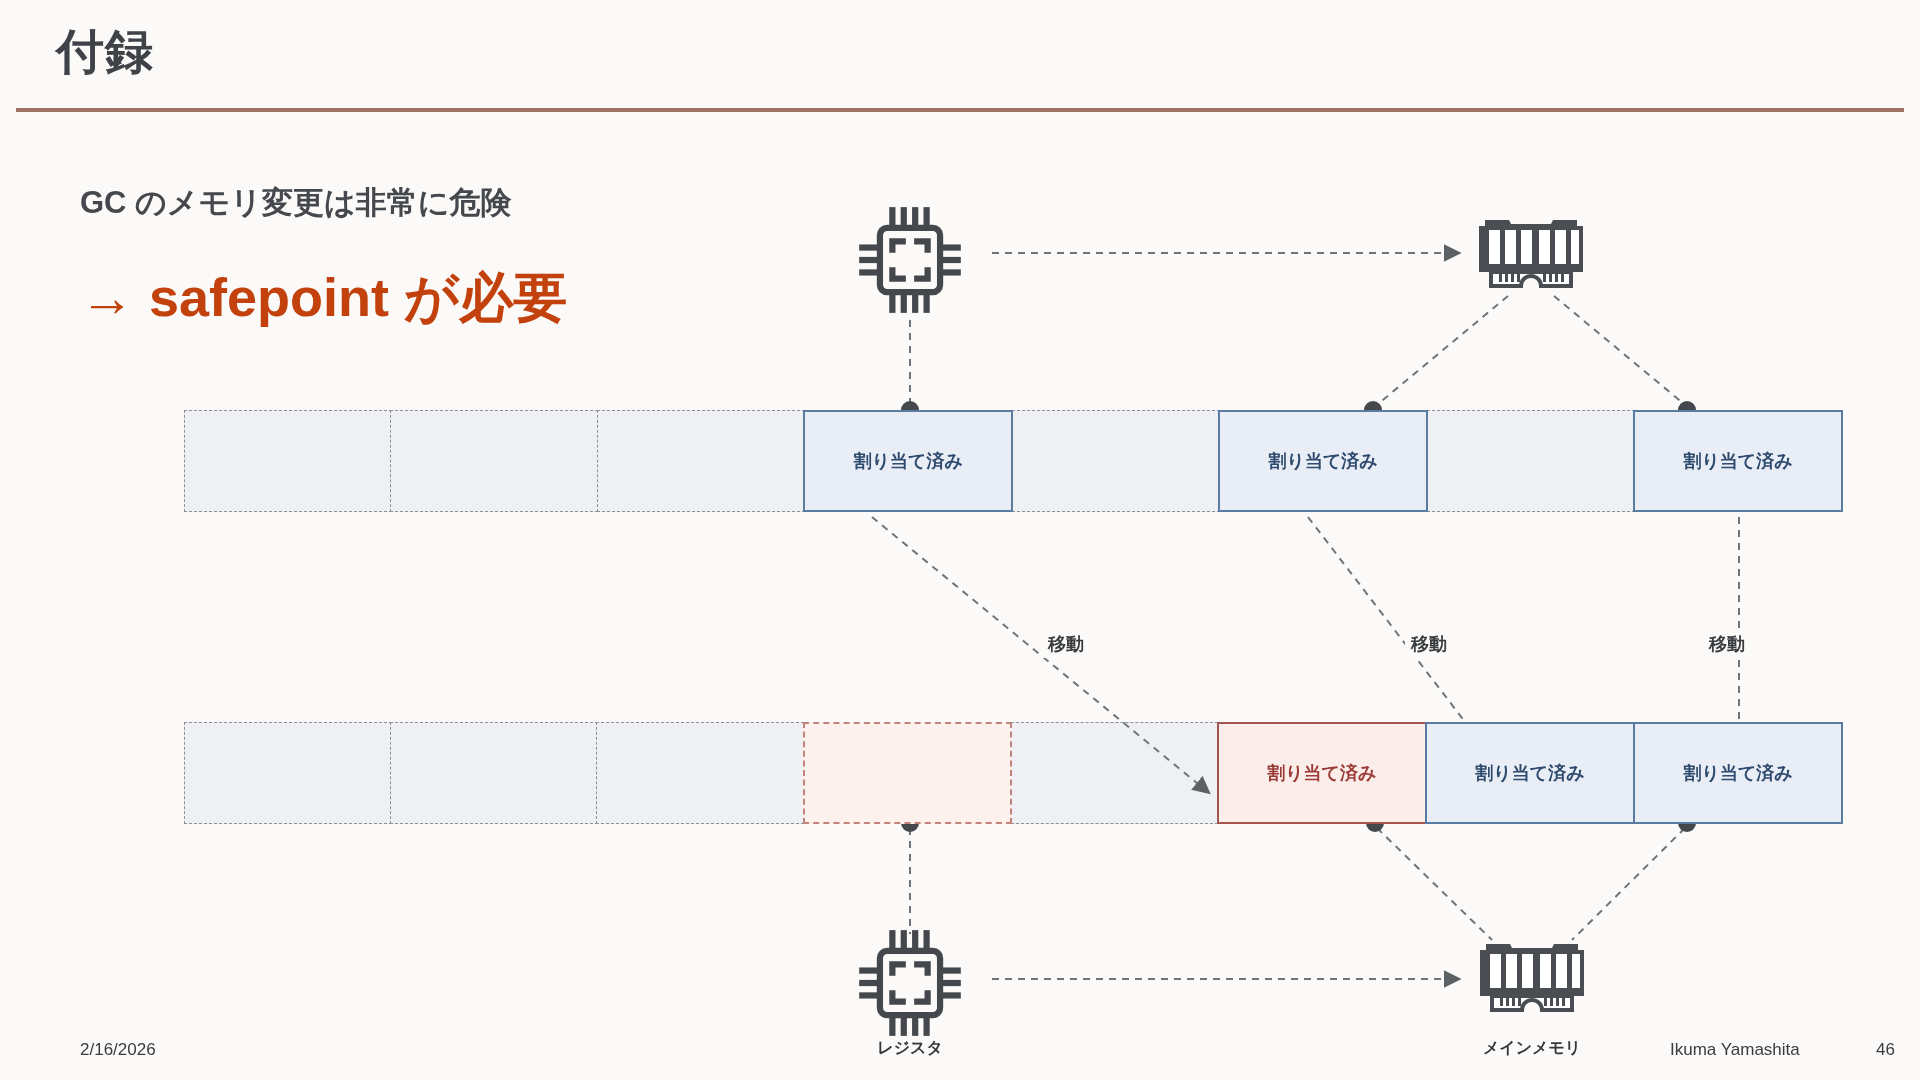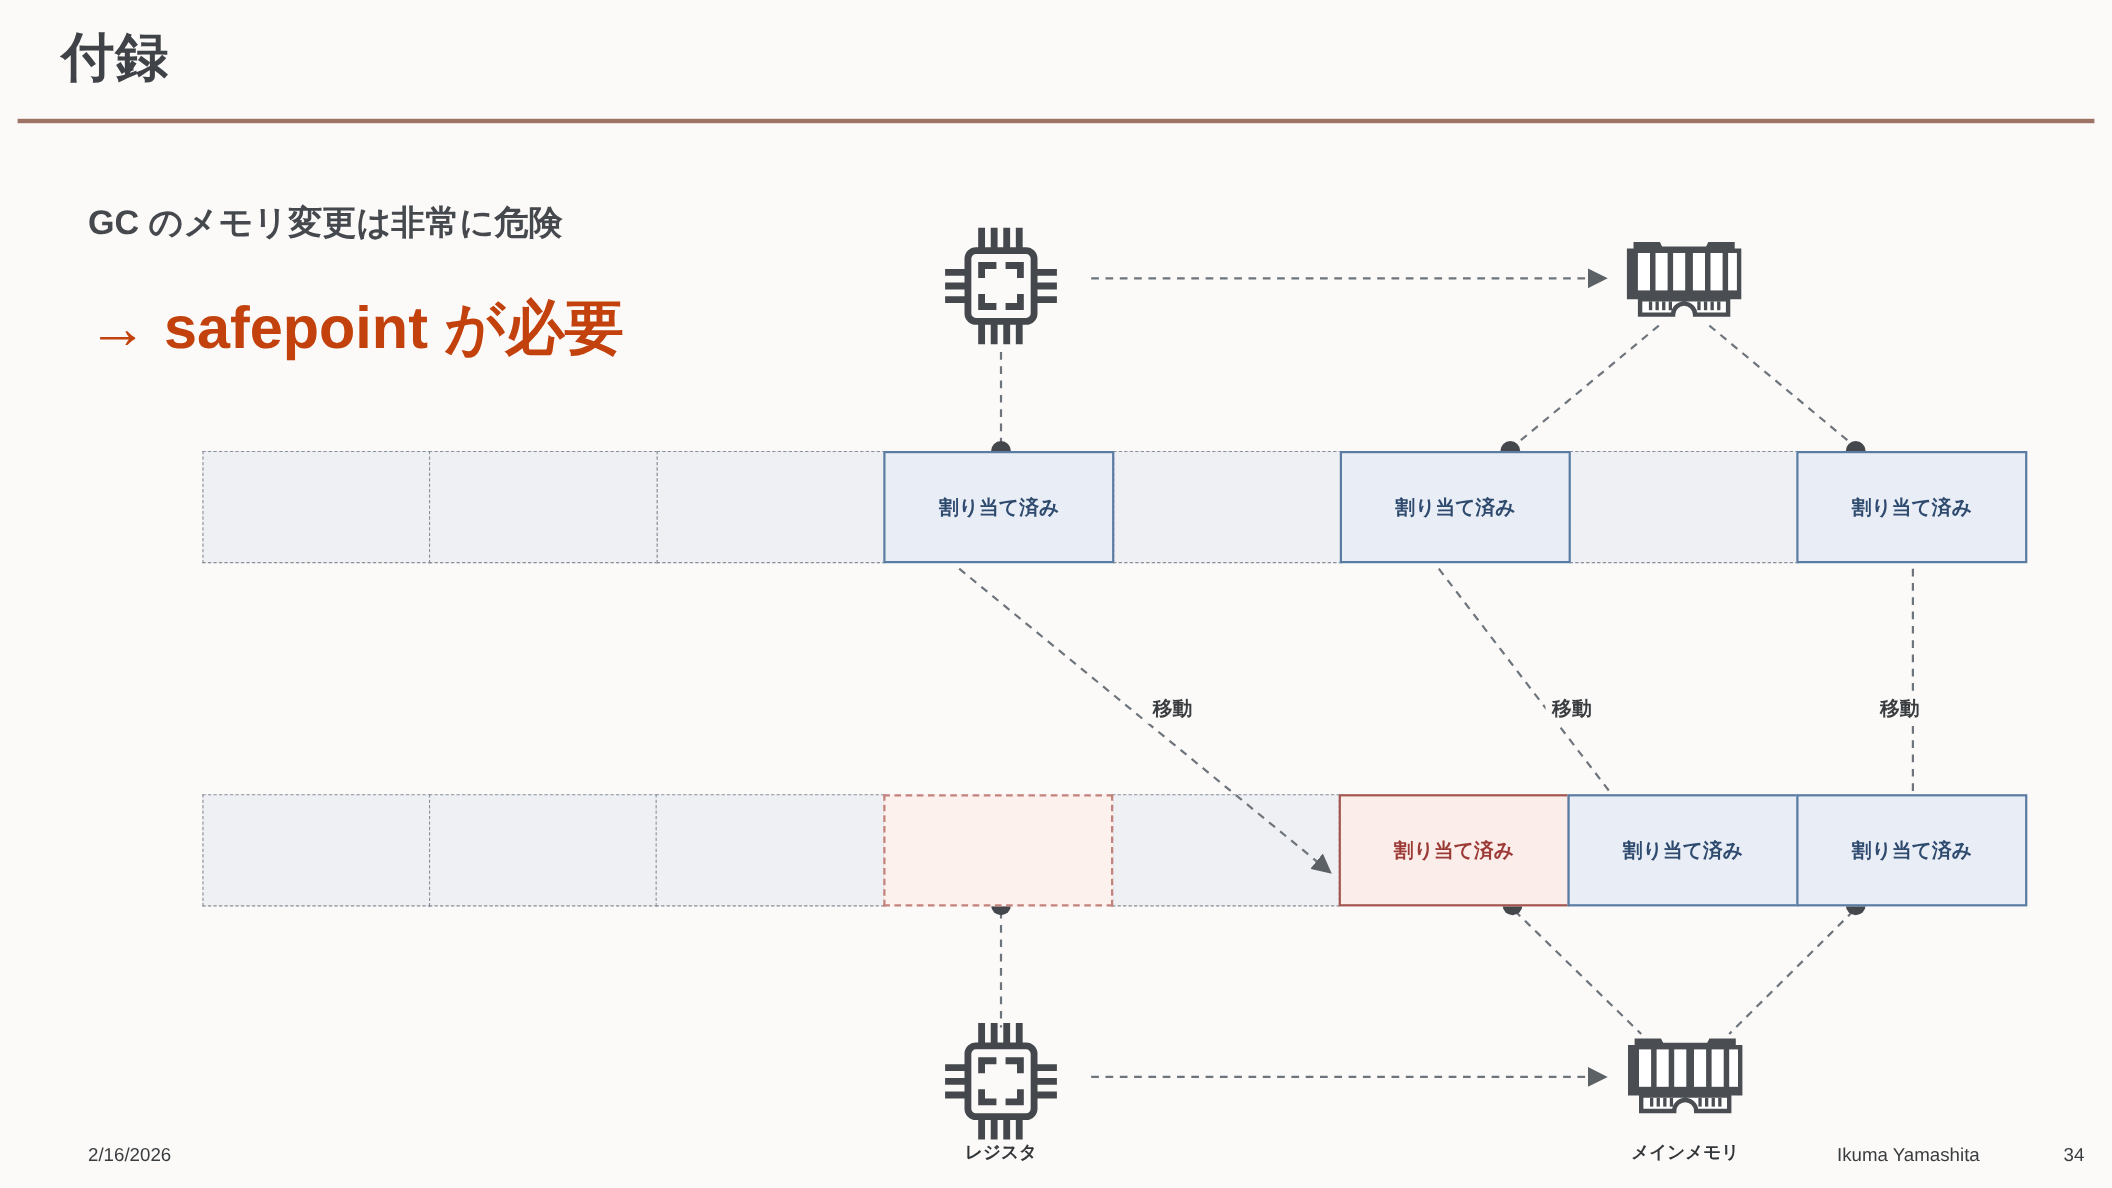--- a/index.html
+++ b/index.html
@@ -238,13 +238,13 @@
         <rect x="72" y="58" width="3" height="8"></rect>
         <rect x="78" y="58" width="3" height="8"></rect>
         <rect x="84" y="58" width="3" height="8"></rect>
     </g>
   </svg>
 </div>
 <div class="abs icon-caption" style="left:1532px;top:1038px;">メインメモリ</div>
 
 <div class="abs footer-text" style="left:80px;top:1040px;">2/16/2026</div>
 <div class="abs footer-text" style="left:1670px;top:1040px;">Ikuma Yamashita</div>
-<div class="abs footer-text" style="left:1876px;top:1040px;">34</div>
+<div class="abs footer-text" style="left:1876px;top:1040px;">46</div>
 
 </body></html>

